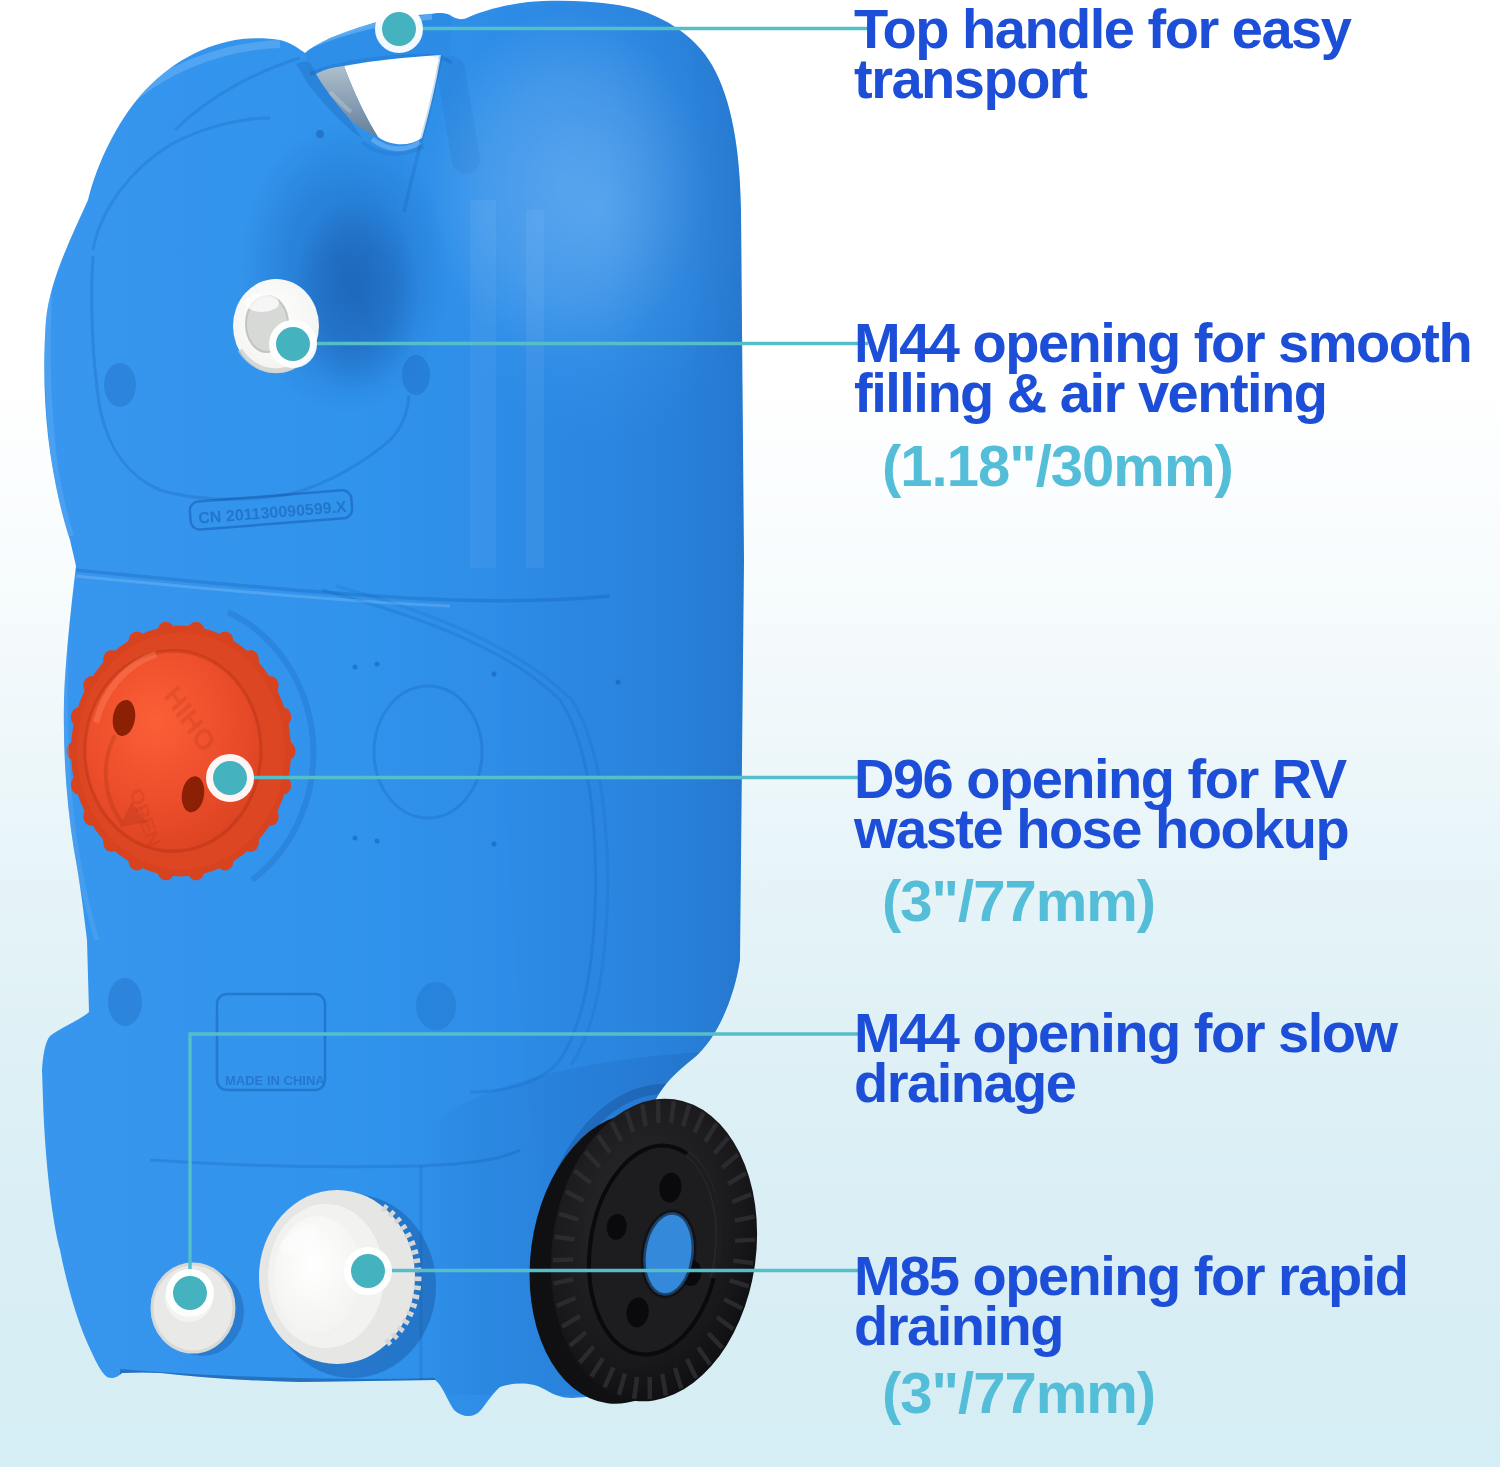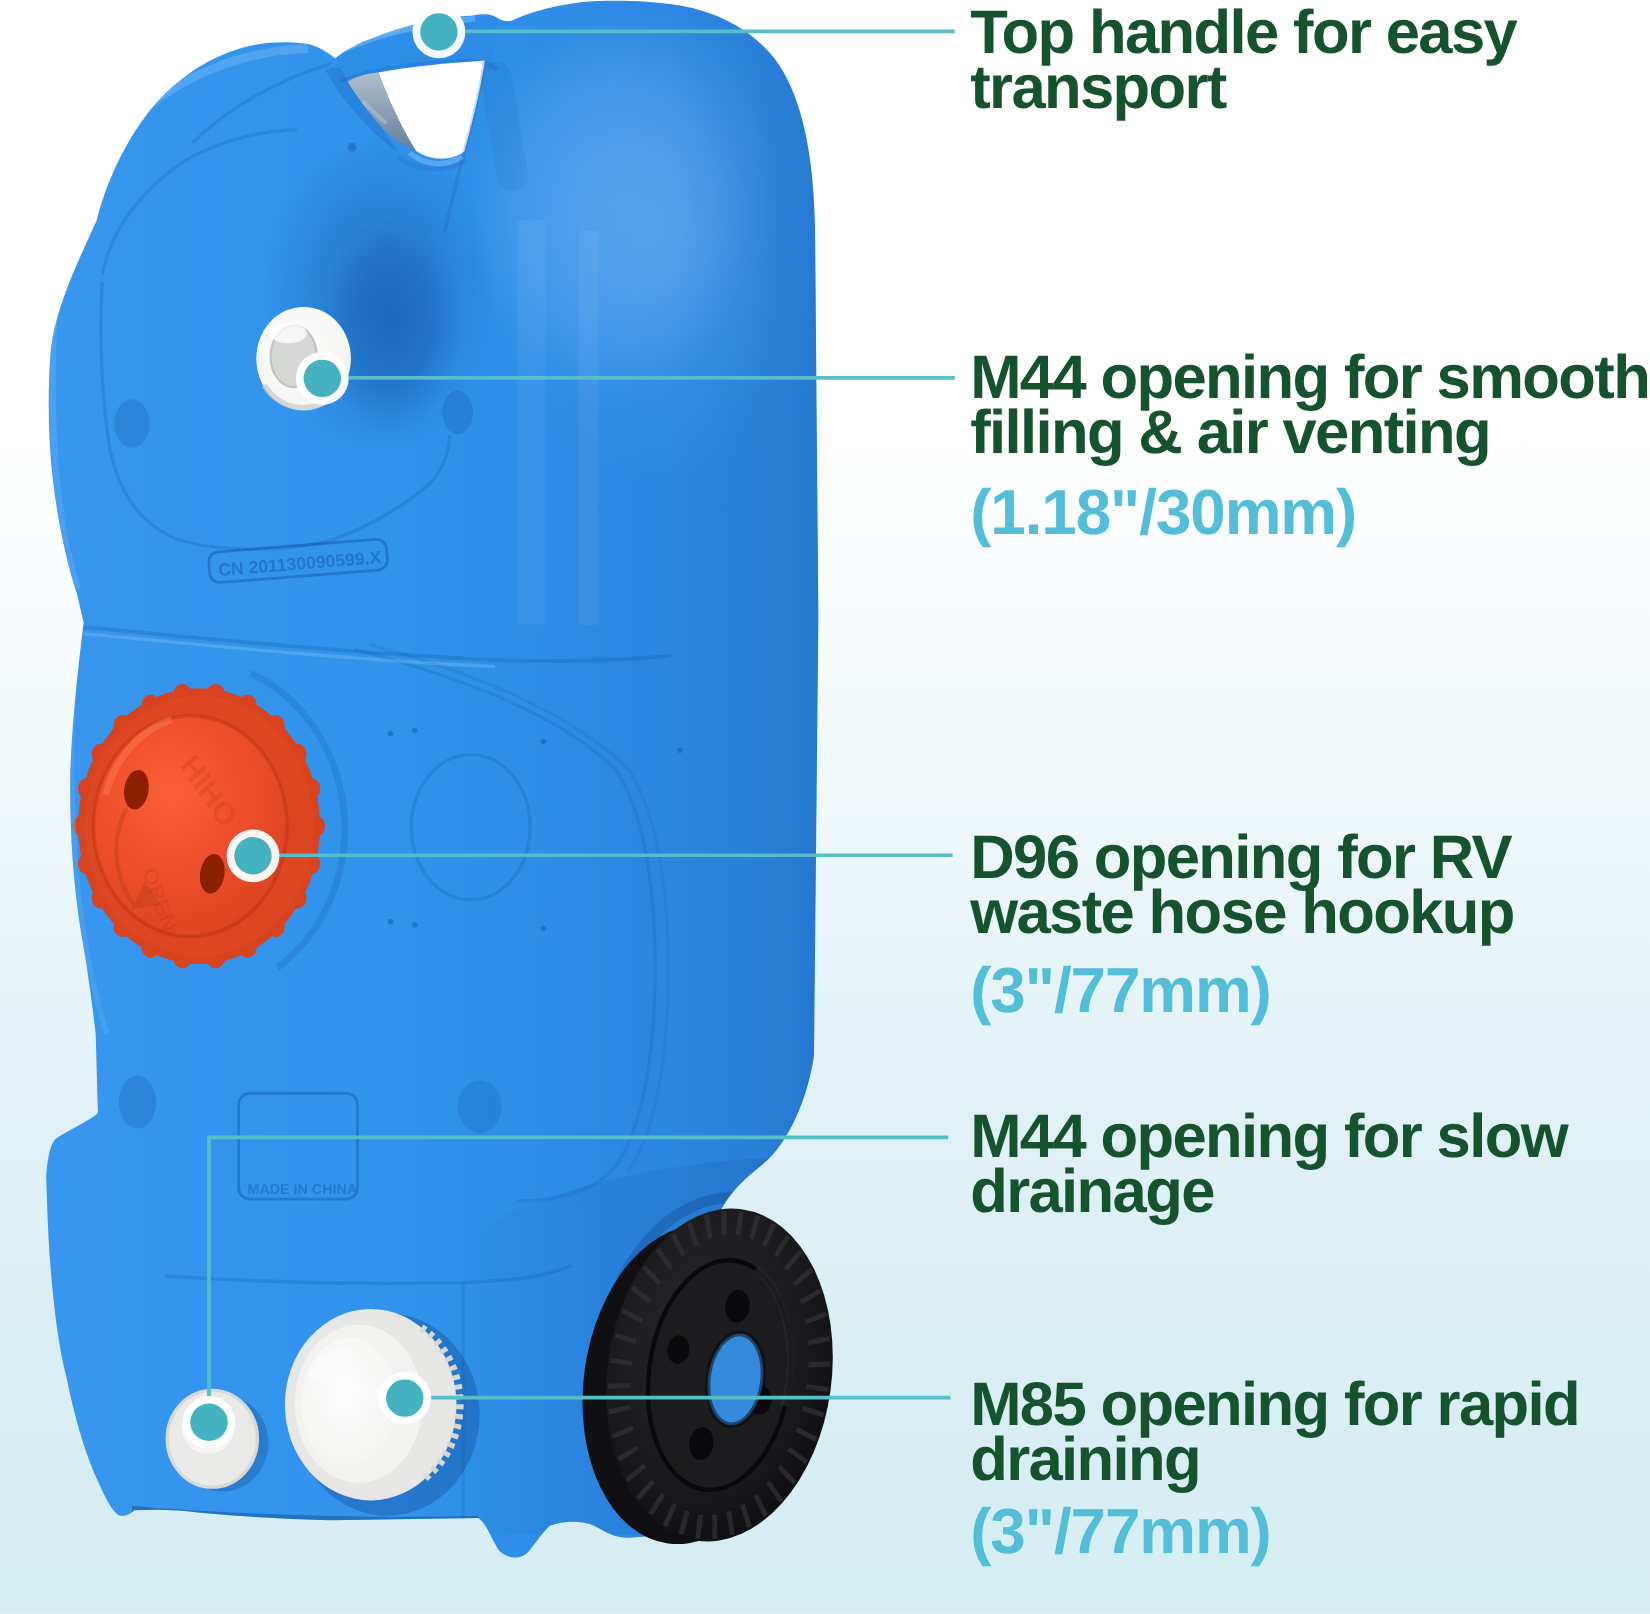--- a/index.html
+++ b/index.html
@@ -1,20 +1,20 @@
 <!DOCTYPE html>
 <html><head>
 <meta charset="utf-8">
 <style>
 html,body{margin:0;padding:0;}
 body{width:1500px;height:1467px;overflow:hidden;position:relative;
 background:linear-gradient(180deg,#ffffff 0%,#ffffff 26%,#f4fafc 44%,#e6f4f8 60%,#dbeff5 78%,#d5edf4 100%);
 font-family:"Liberation Sans",sans-serif;}
 svg{position:absolute;left:0;top:0;}
-.h{position:absolute;left:882px;font:bold 56px/50px "Liberation Sans",sans-serif;color:#14532d;letter-spacing:-1.5px;white-space:nowrap;}
+.h{position:absolute;left:854px;font:bold 56px/50px "Liberation Sans",sans-serif;color:#1d4ed8;letter-spacing:-1.5px;white-space:nowrap;}
 .t{position:absolute;left:882px;font:bold 58px/52px "Liberation Sans",sans-serif;color:#54bdd8;letter-spacing:-1px;white-space:nowrap;}
 </style>
 </head>
 <body>
 <svg width="1500" height="1467" viewBox="0 0 1500 1467">
 <defs>
 <linearGradient id="bodyG" x1="0" y1="0" x2="1" y2="0">
  <stop offset="0" stop-color="#3896ee"></stop>
         <stop offset="0.45" stop-color="#3093ec"></stop>
  <stop offset="0.78" stop-color="#2c89e4"></stop>

